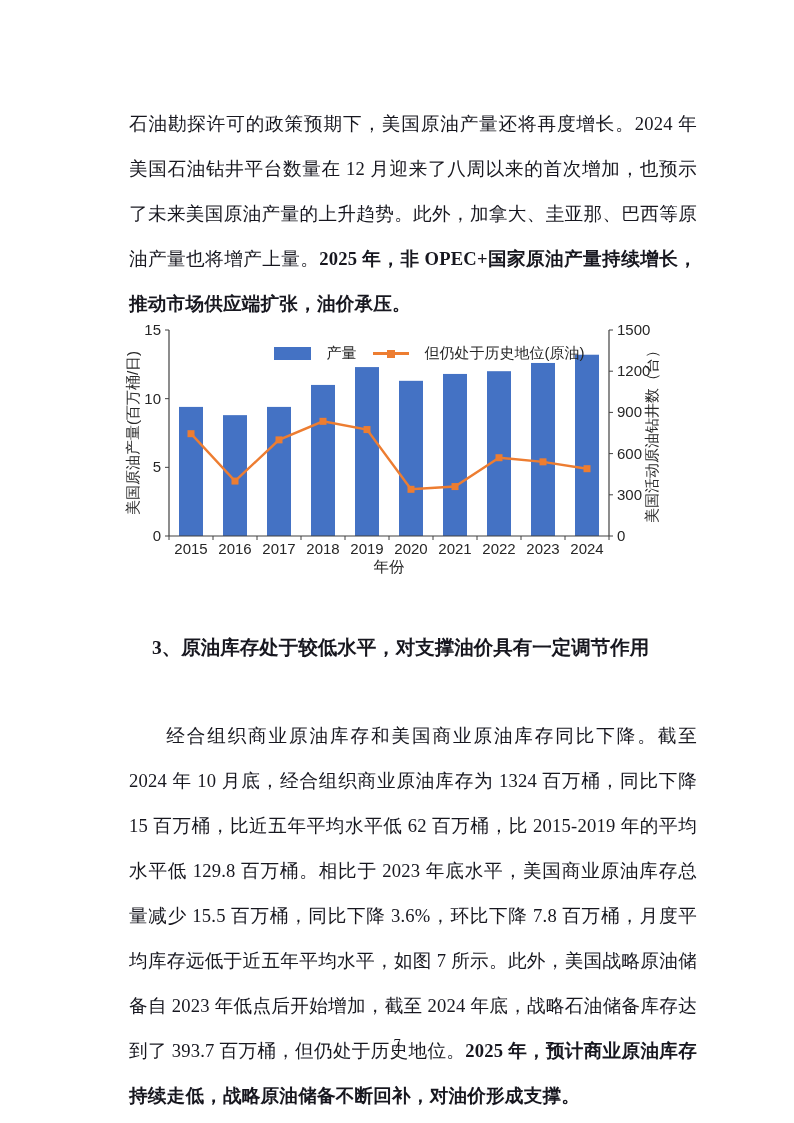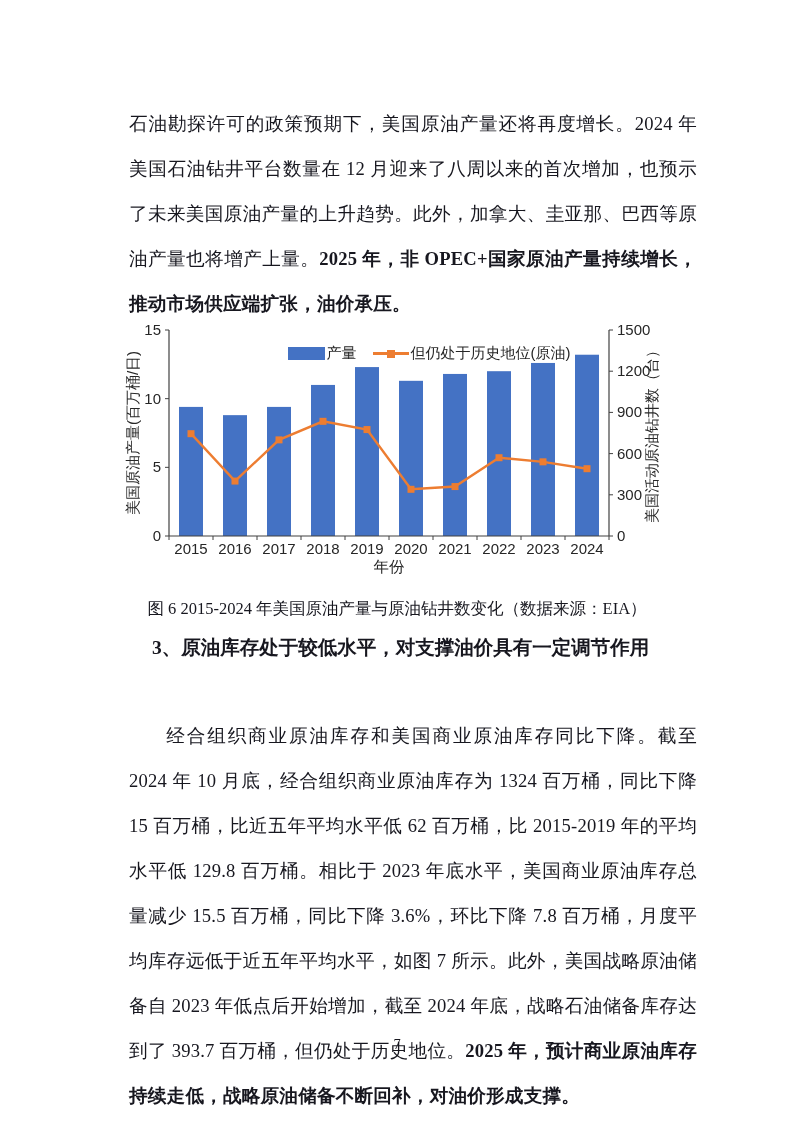--- a/index.html
+++ b/index.html
@@ -19,21 +19,21 @@
   .chart-fig{
     position:absolute;left:125px;top:318px;width:545px;height:272px;margin:0;
   }
   .legend{
     position:absolute;left:44px;top:26px;width:440px;
     display:flex;justify-content:center;align-items:center;gap:16px;
     transform:translateX(40px);
     font-family:"Liberation Sans","DejaVu Sans",sans-serif;
     font-size:15px;color:#262626;z-index:2;
   }
-  .legend-item{display:inline-flex;align-items:center;gap:2px;}
+  .legend-item{display:inline-flex;align-items:center;gap:16px;}
   .swatch-bar{display:inline-block;width:37px;height:13px;}
   .swatch-line{display:inline-block;width:36px;height:3px;position:relative;}
   .swatch-marker{
     position:absolute;width:8px;height:8px;left:14px;top:-2.5px;display:inline-block;
   }
   .caption{
     position:absolute;left:93px;width:608px;top:596px;
     text-align:center;font-size:16.5px;line-height:26px;color:#17171f;
   }
   .heading{
@@ -134,21 +134,20 @@
         <rect x="194.5" y="99.82666666666667" width="7" height="7" fill="#ED7D31"></rect>
         <rect x="238.5" y="108.06666666666666" width="7" height="7" fill="#ED7D31"></rect>
         <rect x="282.5" y="167.80666666666667" width="7" height="7" fill="#ED7D31"></rect>
         <rect x="326.5" y="165.06" width="7" height="7" fill="#ED7D31"></rect>
         <rect x="370.5" y="136.22" width="7" height="7" fill="#ED7D31"></rect>
         <rect x="414.5" y="140.34" width="7" height="7" fill="#ED7D31"></rect>
         <rect x="458.5" y="147.20666666666665" width="7" height="7" fill="#ED7D31"></rect>
       </svg>
   </figure>
 
-  <div class="caption">图 6 2015-2024 年美国原油产量与原油钻井数变化（数据来源：EIA）</div>
 
   <h3 class="heading">3、原油库存处于较低水平，对支撑油价具有一定调节作用</h3>
 
   <p class="body-text indent" style="top:697px"><span>经合组织商业原油库存和美国商业原油库存同比下降。截至 2024 年 10 月底，经合组织商业原油库存为 1324 百万桶，同比下降 15 百万桶，比近五年平均水平低 62 百万桶，比 2015-2019 年的平均水平低 129.8 百万桶。相比于 2023 年底水平，美国商业原油库存总量减少 15.5 百万桶，同比下降 3.6%，环比下降 7.8 百万桶，月度平均库存远低于近五年平均水平，如图 7 所示。此外，美国战略原油储备自 2023 年低点后开始增加，截至 2024 年底，战略石油储备库存达到了 393.7 百万桶，但仍处于历史地位。</span><b>2025 年，预计商业原油库存持续走低，战略原油储备不断回补，对油价形成支撑。</b></p>
 
   <div class="page-number">7</div>
 
 </div>
 
 </body></html>

